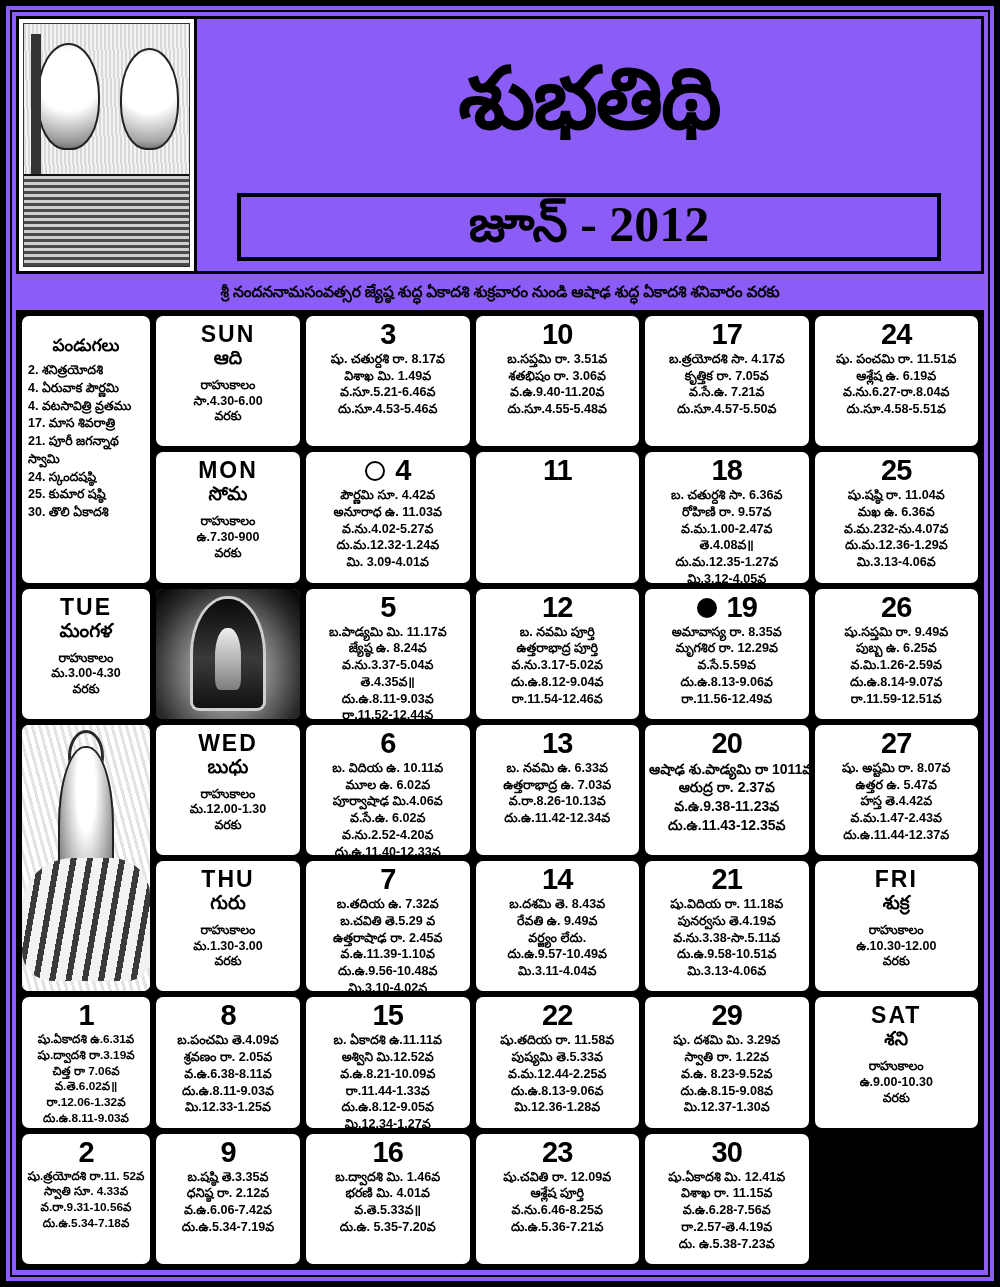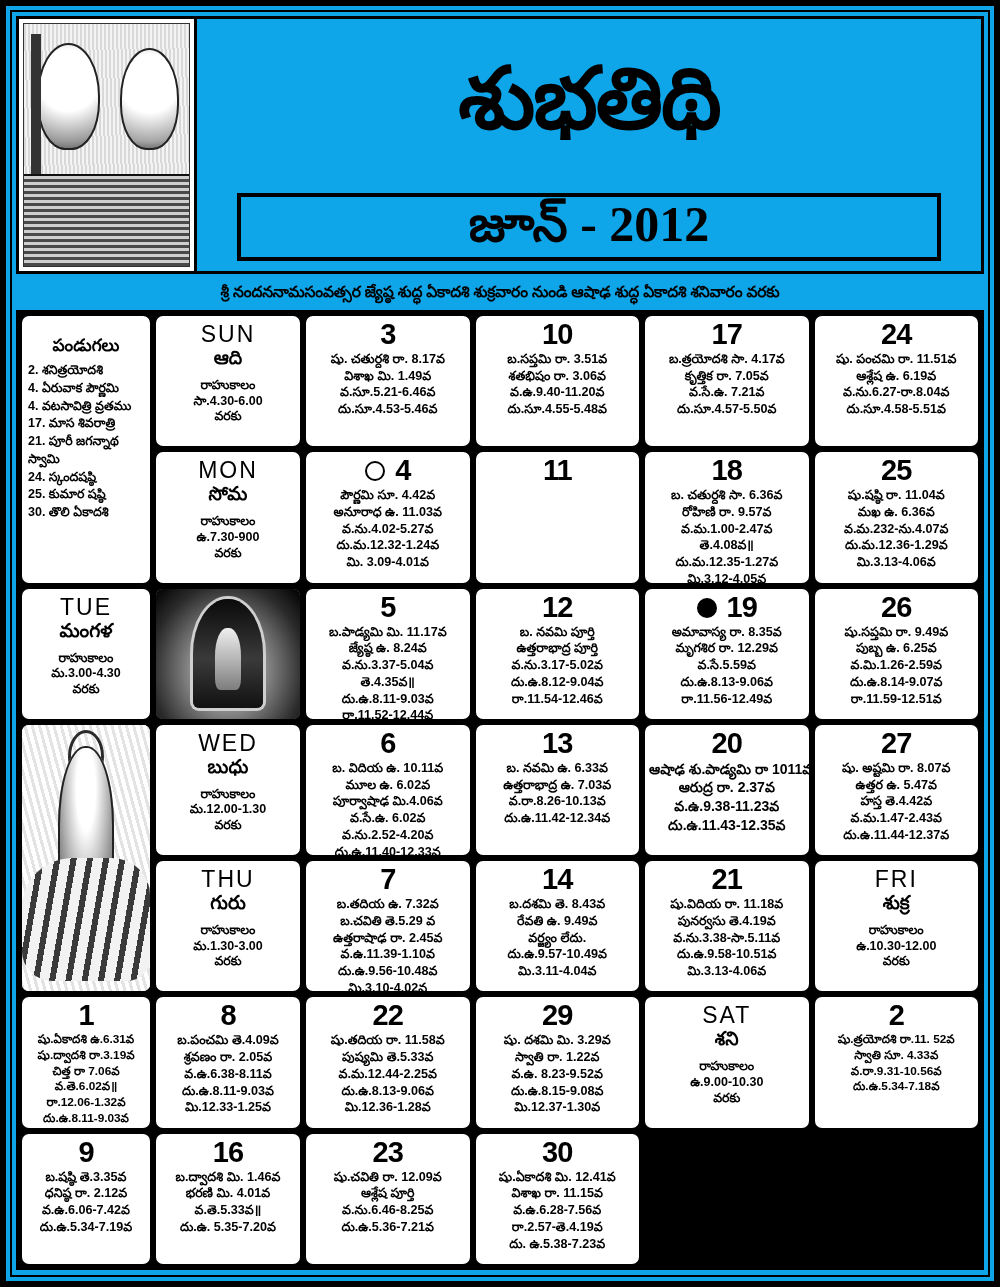--- a/index.html
+++ b/index.html
@@ -6,21 +6,21 @@
   html, body { margin:0; padding:0; background:#fff; }
   body {
     width:1000px; height:1287px;
     font-family:"Liberation Sans", sans-serif;
     color:#000;
   }
   .page {
     width:1000px; height:1287px;
     border:6px solid #000;
     padding:4px;
-    background:#0ea5e9;
+    background:#8b5cf6;
     position:relative;
   }
   .inner { border:2px solid #000; width:100%; height:100%; padding:4px; }
 
   
   .header {
     display:flex; align-items:stretch;
     border:3px solid #000;
     height:258px;
     margin-bottom:4px;
@@ -105,21 +105,21 @@
     background:#fff;
     border:2px solid #000;
     border-radius:9px;
     padding:3px 4px;
     overflow:hidden;
     position:relative;
   }
   
   .daycell { text-align:center; padding-top:5px; }
   .daycell .en {
-    font-weight:normal; font-size:23px; letter-spacing:2px;
+    font-weight:bold; font-size:23px; letter-spacing:2px;
   }
   .daycell .te {
     font-weight:bold; font-size:19px; margin-top:-1px;
   }
   .daycell .rk {
     font-size:12.5px; line-height:1.25; margin-top:5px; font-weight:bold;
   }
 
   
   .festcell { padding:4px 6px; }
@@ -528,20 +528,33 @@
         <div class="dlines">
           <div>బ.పంచమి తె.4.09వ</div>
           <div>శ్రవణం రా. 2.05వ</div>
           <div>వ.ఉ.6.38-8.11వ</div>
           <div>దు.ఉ.8.11-9.03వ</div>
           <div>మి.12.33-1.25వ</div>
         </div>
       </div>
       <div class="cell datecell">
         <div class="numrow">
+            <span class="dnum">15</span>
+          </div>
+        <div class="dlines">
+          <div>బ. ఏకాదశి ఉ.11.11వ</div>
+          <div>అశ్విని మి.12.52వ</div>
+          <div>వ.ఉ.8.21-10.09వ</div>
+          <div>రా.11.44-1.33వ</div>
+          <div>దు.ఉ.8.12-9.05వ</div>
+          <div>మి.12.34-1.27వ</div>
+        </div>
+      </div>
+      <div class="cell datecell">
+        <div class="numrow">
             <span class="dnum">22</span>
           </div>
         <div class="dlines">
           <div>షు.తదియ రా. 11.58వ</div>
           <div>పుష్యమి తె.5.33వ</div>
           <div>వ.మ.12.44-2.25వ</div>
           <div>దు.ఉ.8.13-9.06వ</div>
           <div>మి.12.36-1.28వ</div>
         </div>
       </div>

